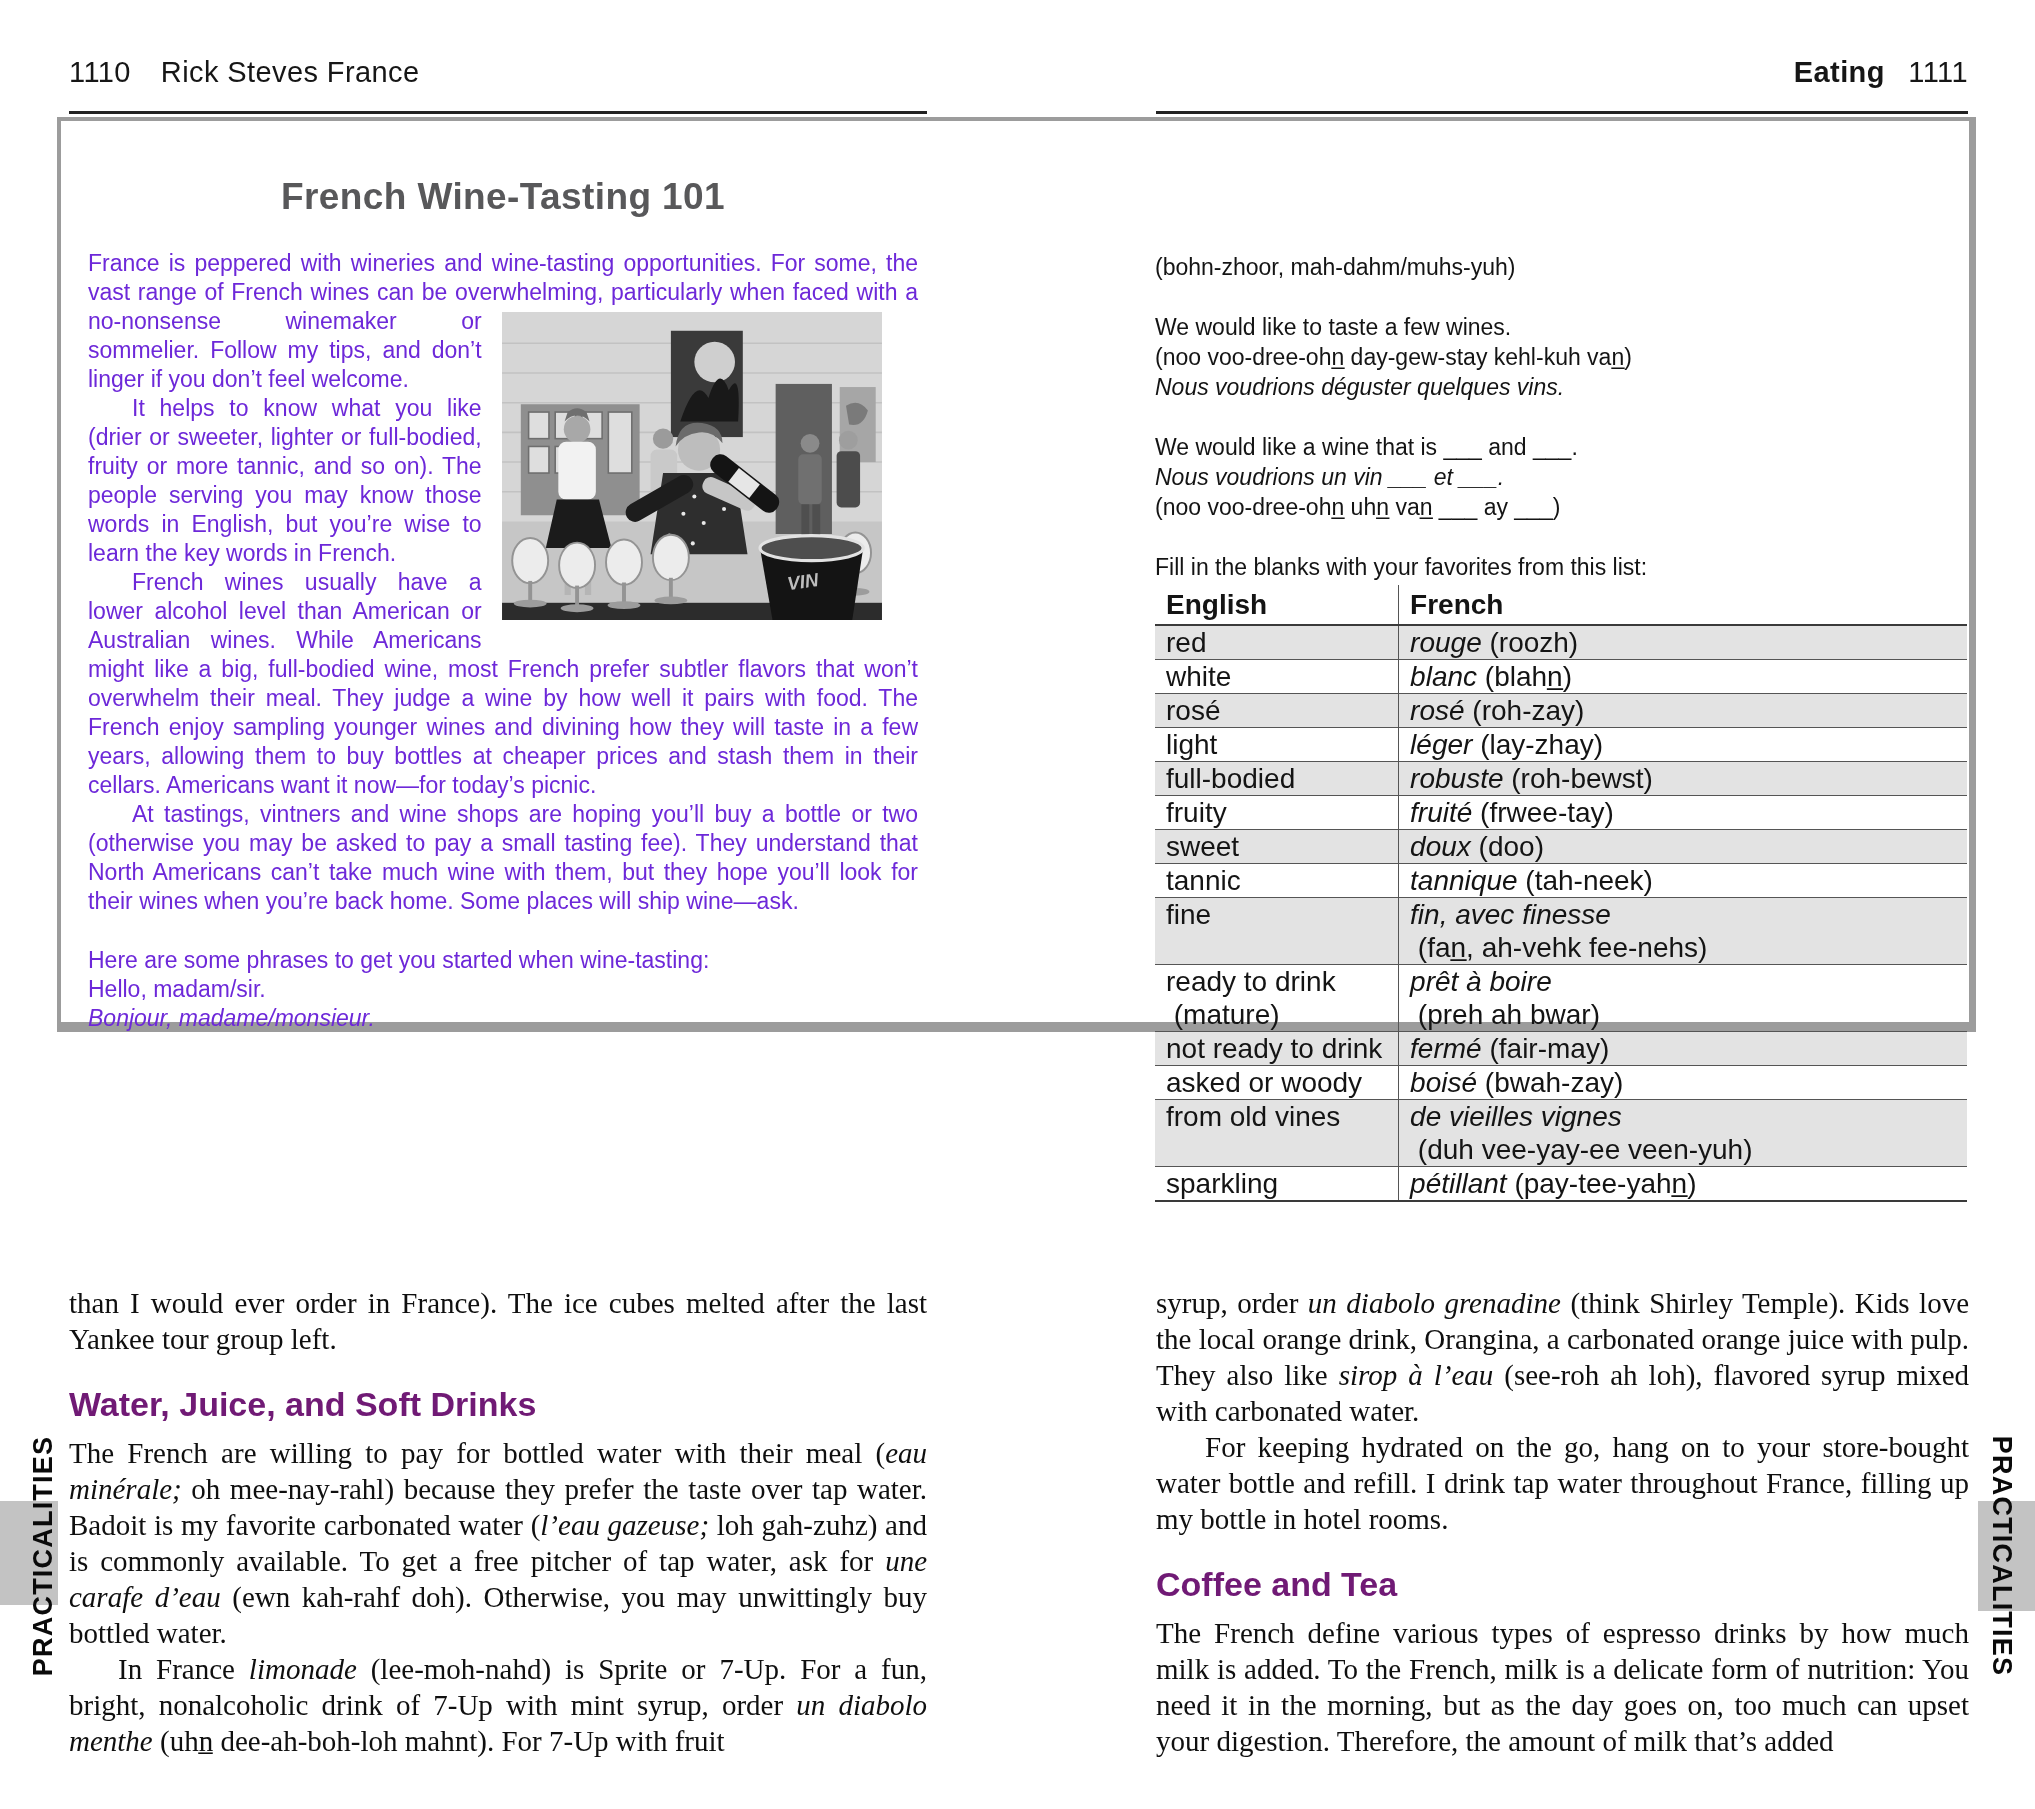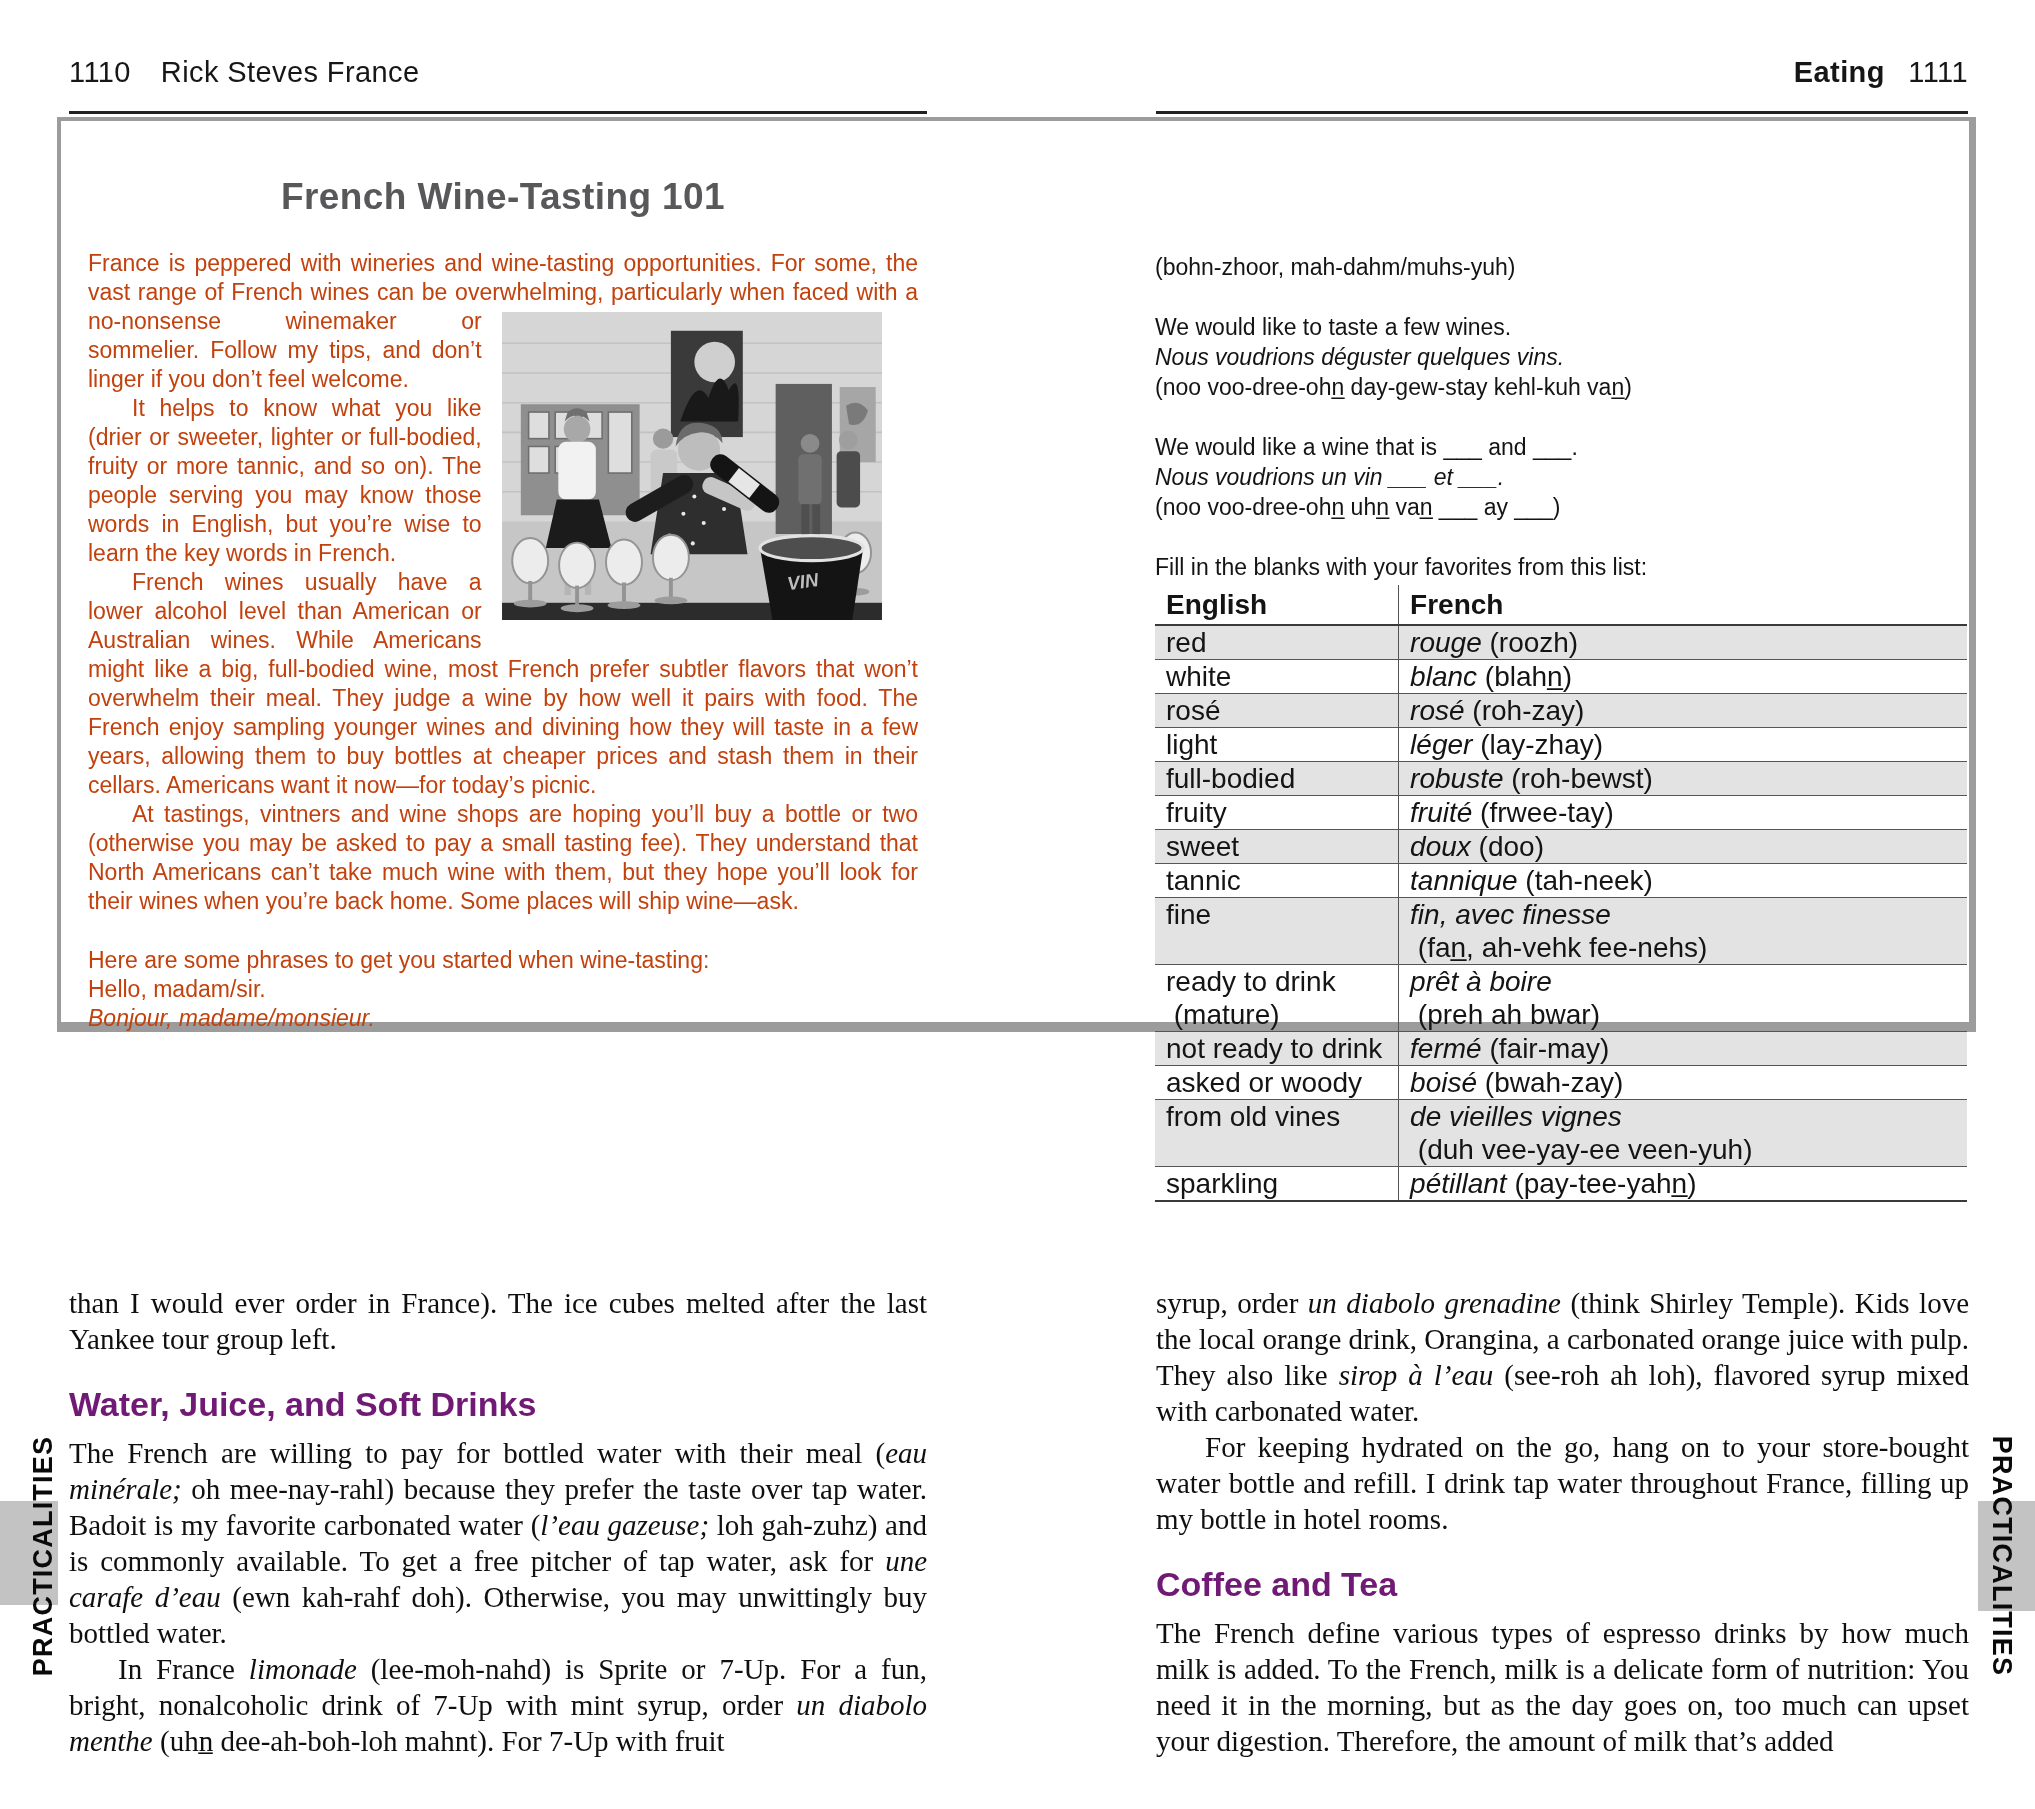--- a/index.html
+++ b/index.html
@@ -18,21 +18,21 @@
   #hdr-right .ttl{font-weight:bold;margin-right:23.5px;}
   
   #wine-box{
     position:absolute;left:57px;top:117px;width:1919px;height:915px;
     border:4.7px solid #9c9c9c;border-right-width:7px;border-bottom-width:10.2px;
     box-sizing:border-box;background:#fff;
   }
   .box-left{position:absolute;left:27px;top:55px;width:830px;}
   .box-title{text-align:center;font-size:37px;font-weight:bold;color:#58585a;
              letter-spacing:0.4px;margin:0 0 31px 0;}
-  .bp{font-size:23px;line-height:29px;text-align:justify;color:#c2410c;margin:0;}
+  .bp{font-size:23px;line-height:29px;text-align:justify;color:#6d28d9;margin:0;}
   .bp.ind{text-indent:44px;}
   .bp.noj{text-align:left;}
   .gap38{height:30px;}
   .photo{
     float:right;width:380px;height:308px;margin:4.7px 36px 9.4px 20.4px;
     background:#d6d6d6;display:block;
   }
   .box-right{position:absolute;left:1094px;top:131px;width:812px;}
   .phrase{font-size:23px;line-height:30px;min-height:30px;color:#141414;}
   .phrase.italic{font-style:italic;}
@@ -176,22 +176,22 @@
     <p class="bp noj"><span><span>Here are some phrases to get you started when wine-tasting:</span></span></p>
     <p class="bp noj"><span><span>Hello, madam/sir.</span></span></p>
     <p class="bp noj"><span><span class="it">Bonjour, madame/monsieur.</span></span></p>
   </div>
 
   <div class="box-right">
     <div id="phrases">
         <div class="phrase">(bohn-zhoor, mah-dahm/muhs-yuh)</div>
         <div class="phrase">&nbsp;</div>
         <div class="phrase">We would like to taste a few wines.</div>
+        <div class="phrase">(noo voo-dree-ohn̲ day-gew-stay kehl-kuh van̲)</div>
         <div class="phrase italic">Nous voudrions déguster quelques vins.</div>
-        <div class="phrase">(noo voo-dree-ohn̲ day-gew-stay kehl-kuh van̲)</div>
         <div class="phrase">&nbsp;</div>
         <div class="phrase">We would like a wine that is ___ and ___.</div>
         <div class="phrase italic">Nous voudrions un vin ___ et ___.</div>
         <div class="phrase">(noo voo-dree-ohn̲ uhn̲ van̲ ___ ay ___)</div>
         <div class="phrase">&nbsp;</div>
         <div class="phrase">Fill in the blanks with your favorites from this list:</div>
       </div>
     <table id="vocab">
       <thead>
         <tr>

